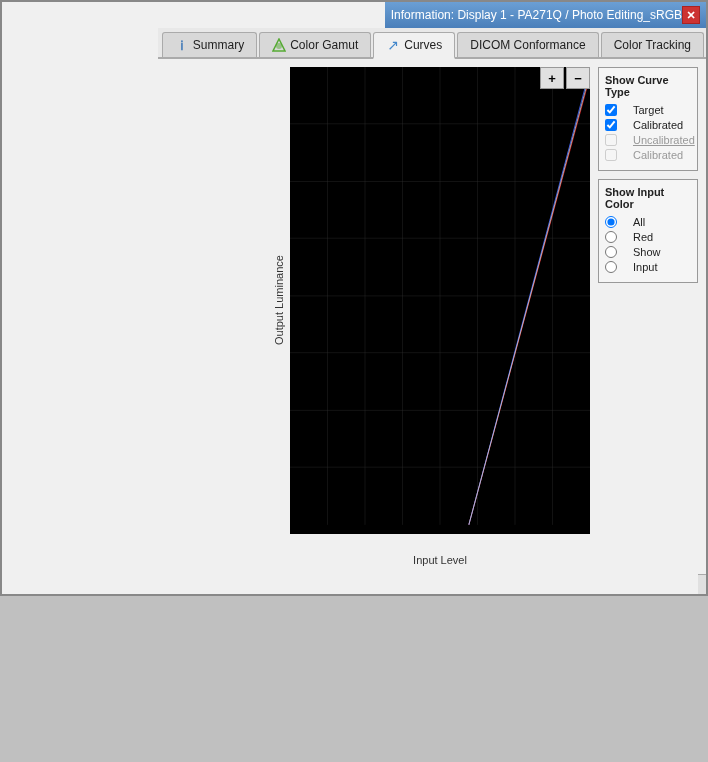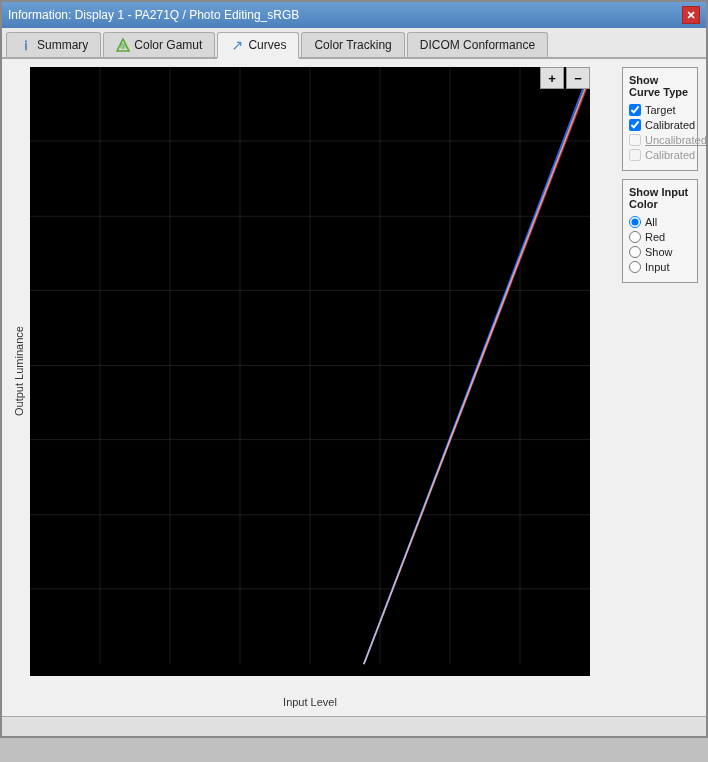--- a/index.html
+++ b/index.html
@@ -6,25 +6,26 @@
     body {
       font-family: Arial, sans-serif;
       font-size: 12px;
       background: #c0c0c0;
       width: 708px;
       height: 762px;
       overflow: hidden;
     }
     .window {
       width: 708px;
-      height: 738px;
+      height: 596px;
       background: #f0f0f0;
       border: 2px solid #888;
       display: flex;
       flex-direction: column;
+      align-items: flex-end;
     }
     .title-bar {
       background: linear-gradient(to bottom, #6b9fd4, #4a7fba);
       color: white;
       padding: 4px 6px;
       font-size: 12px;
       display: flex;
       align-items: center;
       justify-content: space-between;
       min-height: 24px;
@@ -150,42 +151,41 @@
       width: 100px;
       display: flex;
       flex-direction: column;
       gap: 8px;
       font-size: 11px;
     }
     .sidebar-section {
       border: 1px solid #999;
       background: #f5f5f5;
       padding: 6px;
-      margin-left: 24px;
     }
     .sidebar-section-title {
       font-weight: bold;
       font-size: 11px;
       margin-bottom: 6px;
       color: #222;
     }
     .checkbox-row {
       display: flex;
       align-items: center;
-      gap: 4px;
+      gap: 16px;
       margin-bottom: 3px;
       color: #222;
     }
     .checkbox-row.disabled {
       color: #999;
     }
     .radio-row {
       display: flex;
       align-items: center;
-      gap: 4px;
+      gap: 16px;
       margin-bottom: 3px;
       color: #222;
     }
     input[type="checkbox"] {
       width: 12px;
       height: 12px;
     }
     input[type="radio"] {
       width: 12px;
       height: 12px;
@@ -227,24 +227,24 @@
           <circle cx="7" cy="8" r="3" fill="#55aa33" opacity="0.5"></circle>
         </svg>
       </span>
       <span>Color Gamut</span>
     </div>
     <div class="tab active">
       <span class="tab-icon" style="color:#4488cc; font-size:14px;">↗</span>
       <span>Curves</span>
     </div>
     <div class="tab">
+      <span>DICOM Conformance</span>
+    </div>
+    <div class="tab">
       <span>Color Tracking</span>
-    </div>
-    <div class="tab">
-      <span>DICOM Conformance</span>
     </div>
   </div>
 
   <div class="content-area">
 
     <div class="chart-container">
 
       <div class="zoom-controls">
         <button class="zoom-btn">+</button>
         <button class="zoom-btn">−</button>

